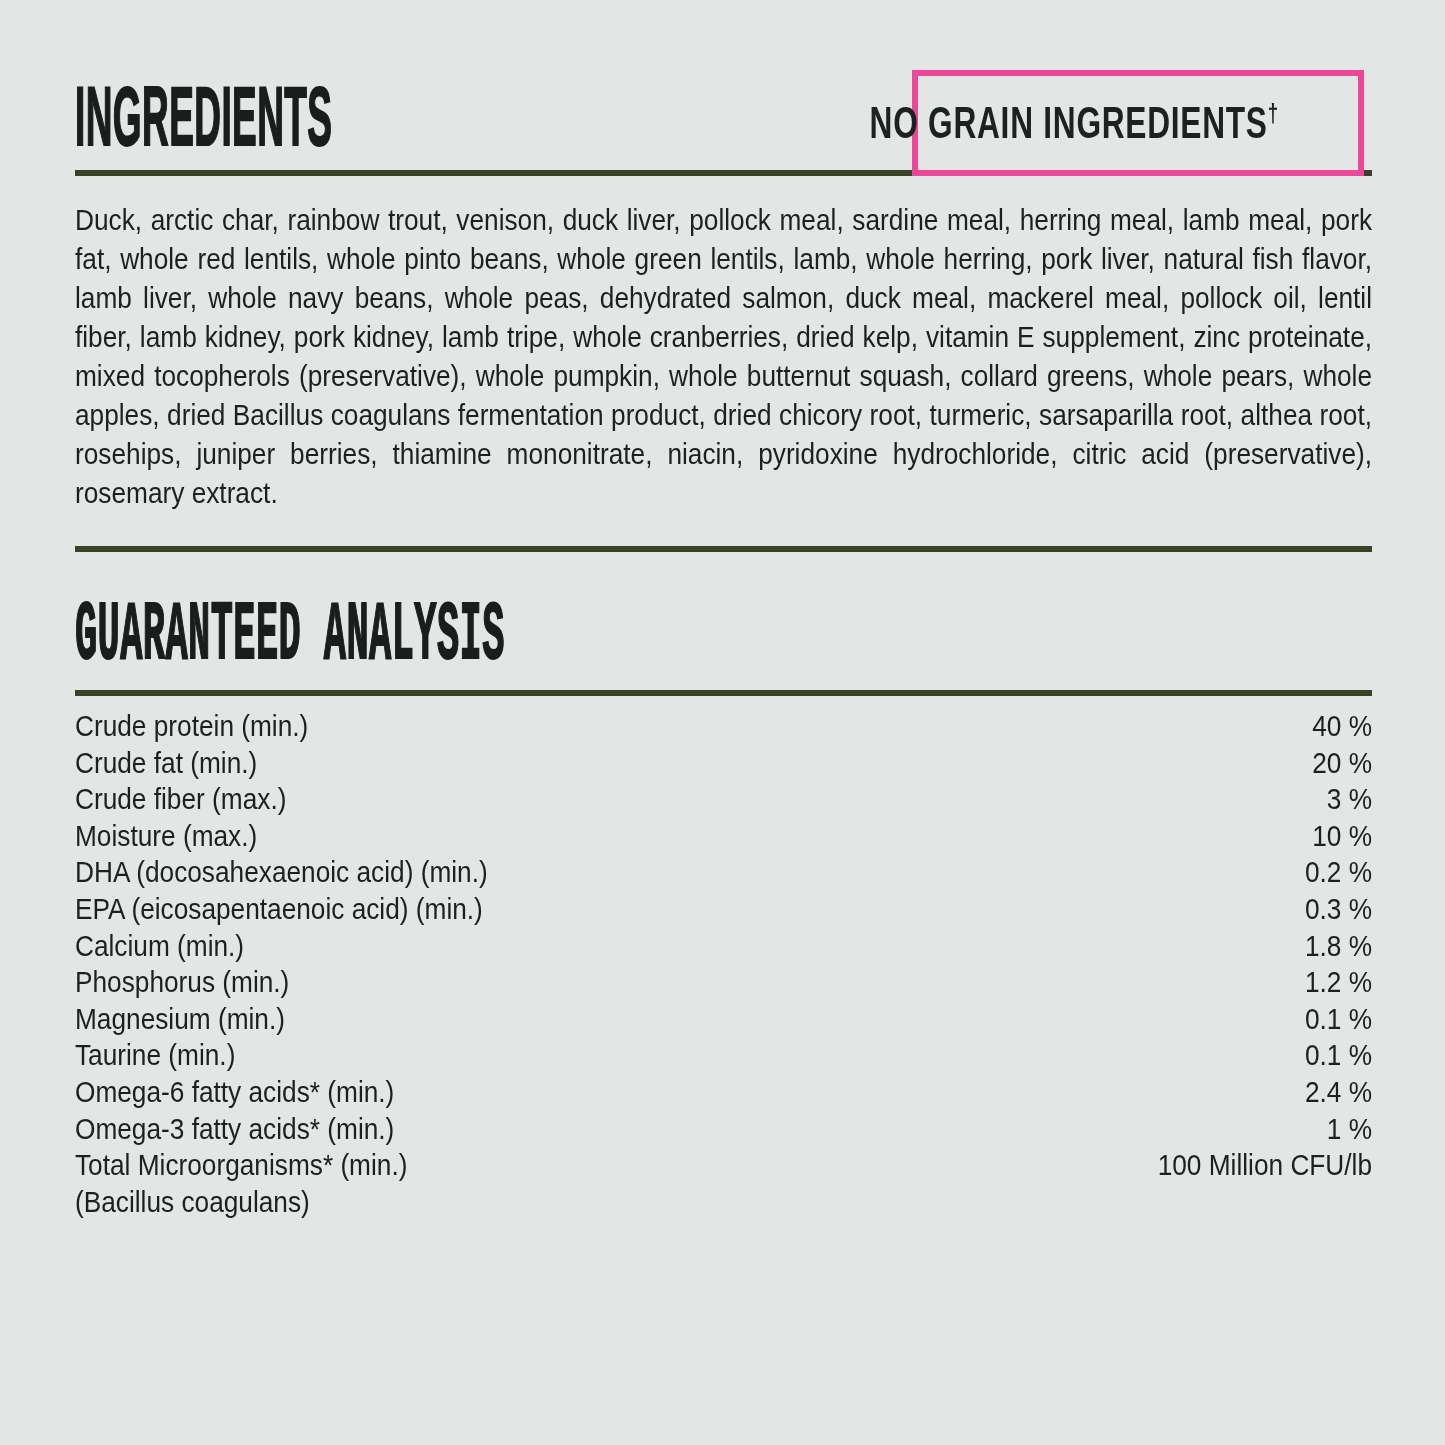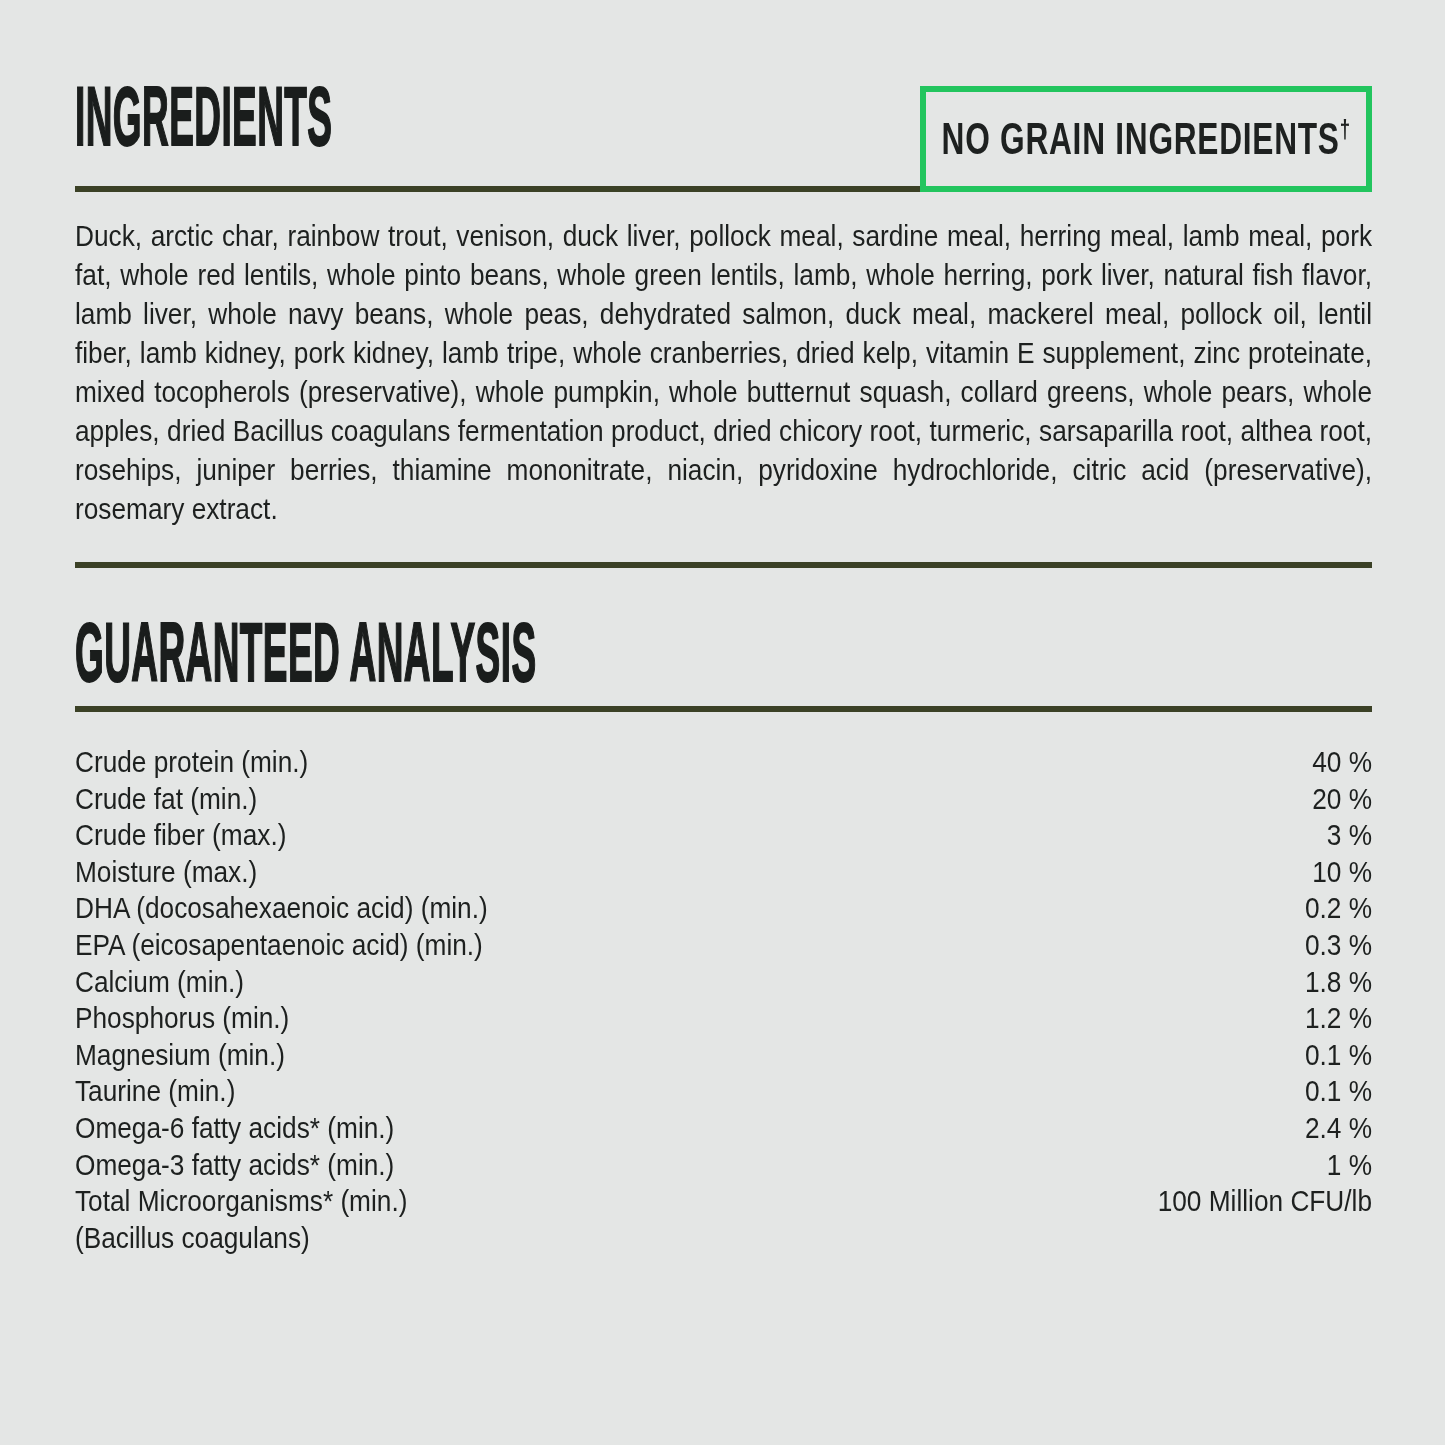--- a/index.html
+++ b/index.html
@@ -23,32 +23,32 @@
     letter-spacing: 1px;
     color: #1a1d1c;
     transform: scaleX(0.44);
     transform-origin: 0 50%;
     white-space: nowrap;
     -webkit-text-stroke: 2px #1a1d1c;
   }
   .header {
     position: relative;
     border-bottom: 6px solid #3b4126;
-    padding-bottom: 32px;
+    padding-bottom: 16px;
   }
   .badge {
     position: absolute;
-    right: 0;
+    right: 8px;
     bottom: -6px;
     width: 440px;
     height: 94px;
-    border: 6px solid #22c55e;
+    border: 6px solid #ec4899;
     display: flex;
     align-items: center;
-    justify-content: center;
+    justify-content: flex-end;
     overflow: visible;
   }
   .badge-inner {
     white-space: nowrap;
     font-size: 44px;
     font-weight: bold;
     letter-spacing: 1px;
     color: #1e2120;
     transform: scaleX(0.72);
   }
@@ -75,23 +75,23 @@
     background: #3b4126;
     margin-top: 34px;
   }
   .footnote {
     margin-top: 14px;
     font-size: 25px;
     line-height: 30px;
     color: #6f7372;
   }
   .footnote sup { font-size: 17px; vertical-align: 6px; }
-  .ga-header { margin-top: 46px; }
+  .ga-header { margin-top: 46px; font-family: Liberation Mono, monospace; }
   .ga-divider { margin-top: 16px; }
-  .ga-table { margin-top: 32px; }
+  .ga-table { margin-top: 12px; }
   .ga-row {
     display: flex;
     justify-content: space-between;
     align-items: baseline;
     font-size: 30px;
     line-height: 36.6px;
     color: #1d201f;
   }
   .ga-label { text-align: left; }
   .ga-value { text-align: right; white-space: nowrap; }

